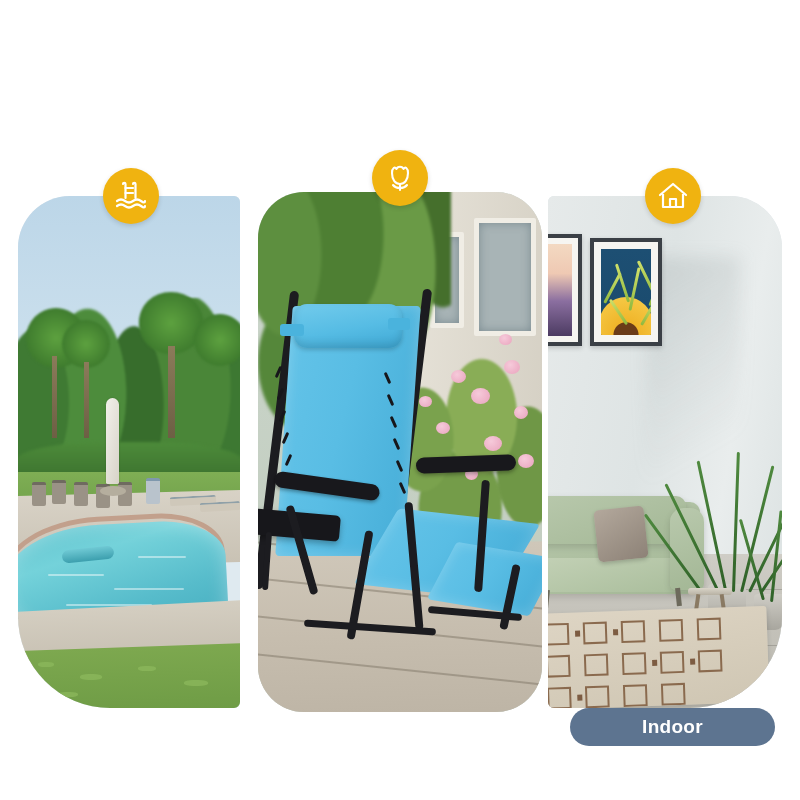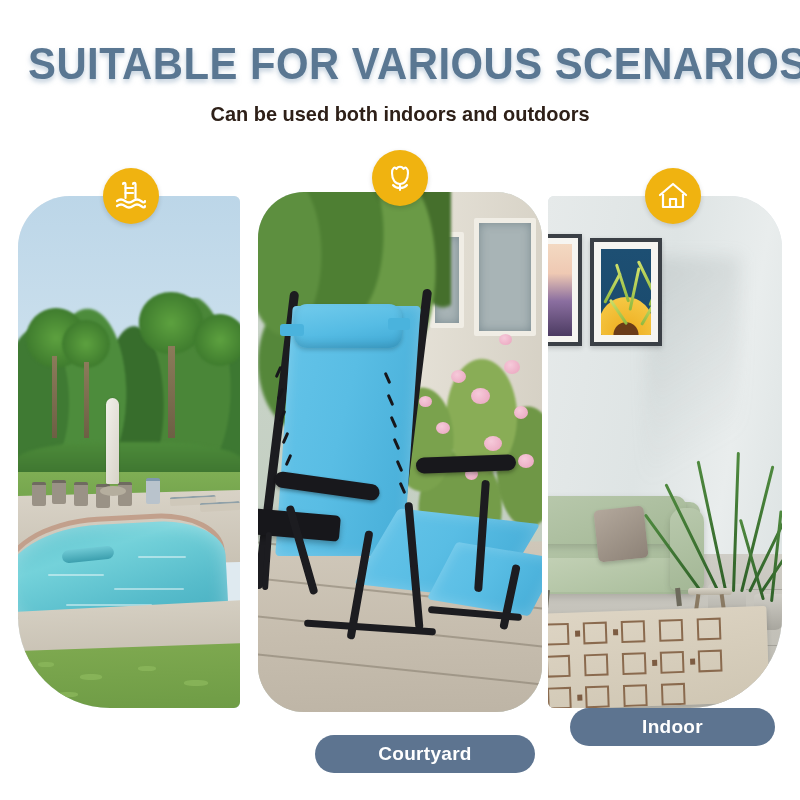--- a/index.html
+++ b/index.html
@@ -180,24 +180,20 @@
     font-family: "Liberation Sans Narrow", "Liberation Sans", sans-serif; }
   .pill-pool   { left: 30px;  top: 735px; width: 205px; }
   .pill-yard   { left: 315px; top: 735px; width: 220px; }
   .pill-indoor { left: 570px; top: 708px; width: 205px; }
 </style>
 </head>
 <body>
 
 <div class="page">
 
-  <div class="header">
-    <div class="title">SUITABLE FOR VARIOUS SCENARIOS</div>
-    <div class="subtitle">Can be used both indoors and outdoors</div>
-  </div>
 
   <div class="panel panel-pool">
     <div class="scene">
       <div class="lyr pool-sky"></div>
       <div class="lyr pool-treeline"></div>
 
       <div class="lyr palm" style="left:8px;  top:112px;"></div>
       <div class="lyr palm-trunk" style="left:34px; top:160px; height:82px;"></div>
       <div class="lyr palm" style="left:44px; top:124px; width:48px; height:48px;"></div>
       <div class="lyr palm-trunk" style="left:66px; top:166px; height:76px;"></div>
@@ -406,20 +402,17 @@
   </div>
 
   <div class="badge badge-indoor">
     <svg width="32" height="30" viewBox="0 0 32 30">
       <path d="M3 14 L16 3 L29 14" stroke="#fff" stroke-width="2.2" fill="none" stroke-linejoin="round" stroke-linecap="round"></path>
       <path d="M6 13 L6 26 L26 26 L26 13" stroke="#fff" stroke-width="2.2" fill="none" stroke-linejoin="round"></path>
       <path d="M13 26 L13 18 L19 18 L19 26" stroke="#fff" stroke-width="2.2" fill="none" stroke-linejoin="round"></path>
     </svg>
   </div>
 
-  <div class="pill pill-yard">
-    <span>Courtyard</span>
-  </div>
   <div class="pill pill-indoor">
     <span>Indoor</span>
   </div>
 
 </div>
 
 </body></html>

